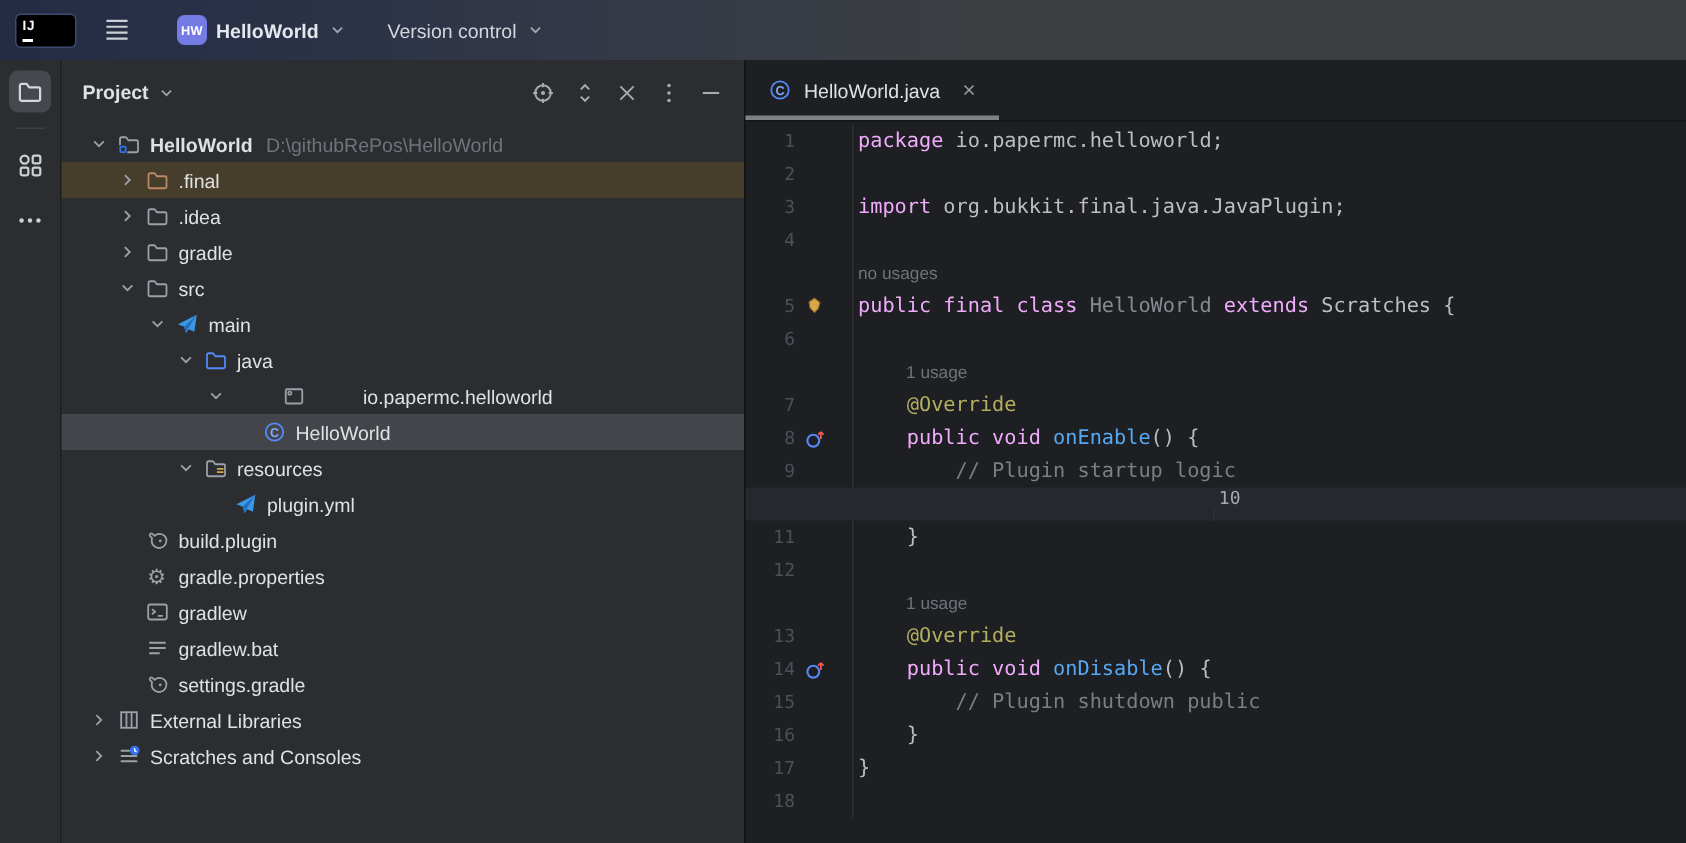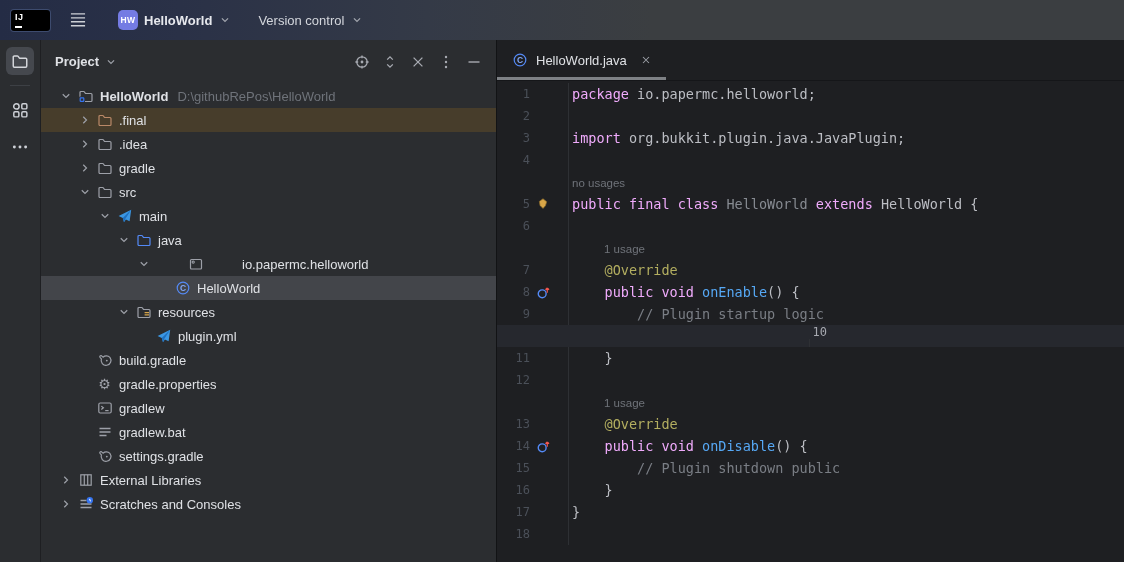--- a/index.html
+++ b/index.html
@@ -301,21 +301,21 @@
             <span class="tlabel">plugin.yml</span>
           </div>
           <div class="trow" style="padding-left: 36px;">
             <span class="chev"></span>
             <span class="ticon">
               <svg width="16" height="16" viewBox="0 0 16 16">
                 <path d="M12.9 5.4a4.9 4.9 0 0 0-6.9-.2L4.6 3.8a1.15 1.15 0 0 0-1.6 1.6l1.4 1.4a4.9 4.9 0 1 0 8.5-1.4z" fill="none" stroke="#9DA0A8" stroke-width="1.2" stroke-linejoin="round"></path>
                 <circle cx="9.8" cy="8.6" r=".9" fill="#9DA0A8"></circle>
               </svg>
             </span>
-            <span class="tlabel">build.gradle</span>
+            <span class="tlabel">build.plugin</span>
           </div>
           <div class="trow" style="padding-left: 36px;">
             <span class="chev"></span>
             <span class="ticon">
               <span class="gear-glyph">⚙</span>
             </span>
             <span class="tlabel">gradle.properties</span>
           </div>
           <div class="trow" style="padding-left: 36px;">
             <span class="chev"></span>
@@ -401,40 +401,40 @@
             <span class="lcode"><span class="tk-kw">package</span><span class="tk-pl"> io.papermc.helloworld;</span></span>
           </div>
           <div class="crow">
             <span class="lnum">2</span>
             <span class="lgut"></span>
             <span class="lcode"></span>
           </div>
           <div class="crow">
             <span class="lnum">3</span>
             <span class="lgut"></span>
-            <span class="lcode"><span class="tk-kw">import</span><span class="tk-pl"> org.bukkit.plugin.java.JavaPlugin;</span></span>
+            <span class="lcode"><span class="tk-kw">import</span><span class="tk-pl"> org.bukkit.final.java.JavaPlugin;</span></span>
           </div>
           <div class="crow">
             <span class="lnum">4</span>
             <span class="lgut"></span>
             <span class="lcode"></span>
           </div>
           <div class="crow">
             <span class="lnum"></span>
             <span class="lgut"></span>
             <span class="lcode"><span class="inlay" style="margin-left: 0px;">no usages</span></span>
           </div>
           <div class="crow">
             <span class="lnum">5</span>
             <span class="lgut">
               <svg width="14" height="14" viewBox="0 0 16 16">
                 <path d="M8 2l4.2 3.4L10.8 10 8 13 4.6 9.6 3.8 5z" fill="#D9A648" stroke="#8A6A2B" stroke-width="0.8"></path>
               </svg>
             </span>
-            <span class="lcode"><span class="tk-kw">public final class</span><span class="tk-cls"> HelloWorld </span><span class="tk-kw">extends</span><span class="tk-pl"> HelloWorld {</span></span>
+            <span class="lcode"><span class="tk-kw">public final class</span><span class="tk-cls"> HelloWorld </span><span class="tk-kw">extends</span><span class="tk-pl"> Scratches {</span></span>
           </div>
           <div class="crow">
             <span class="lnum">6</span>
             <span class="lgut"></span>
             <span class="lcode"></span>
           </div>
           <div class="crow">
             <span class="lnum"></span>
             <span class="lgut"></span>
             <span class="lcode"><span class="inlay" style="margin-left: 32px;">1 usage</span></span>

